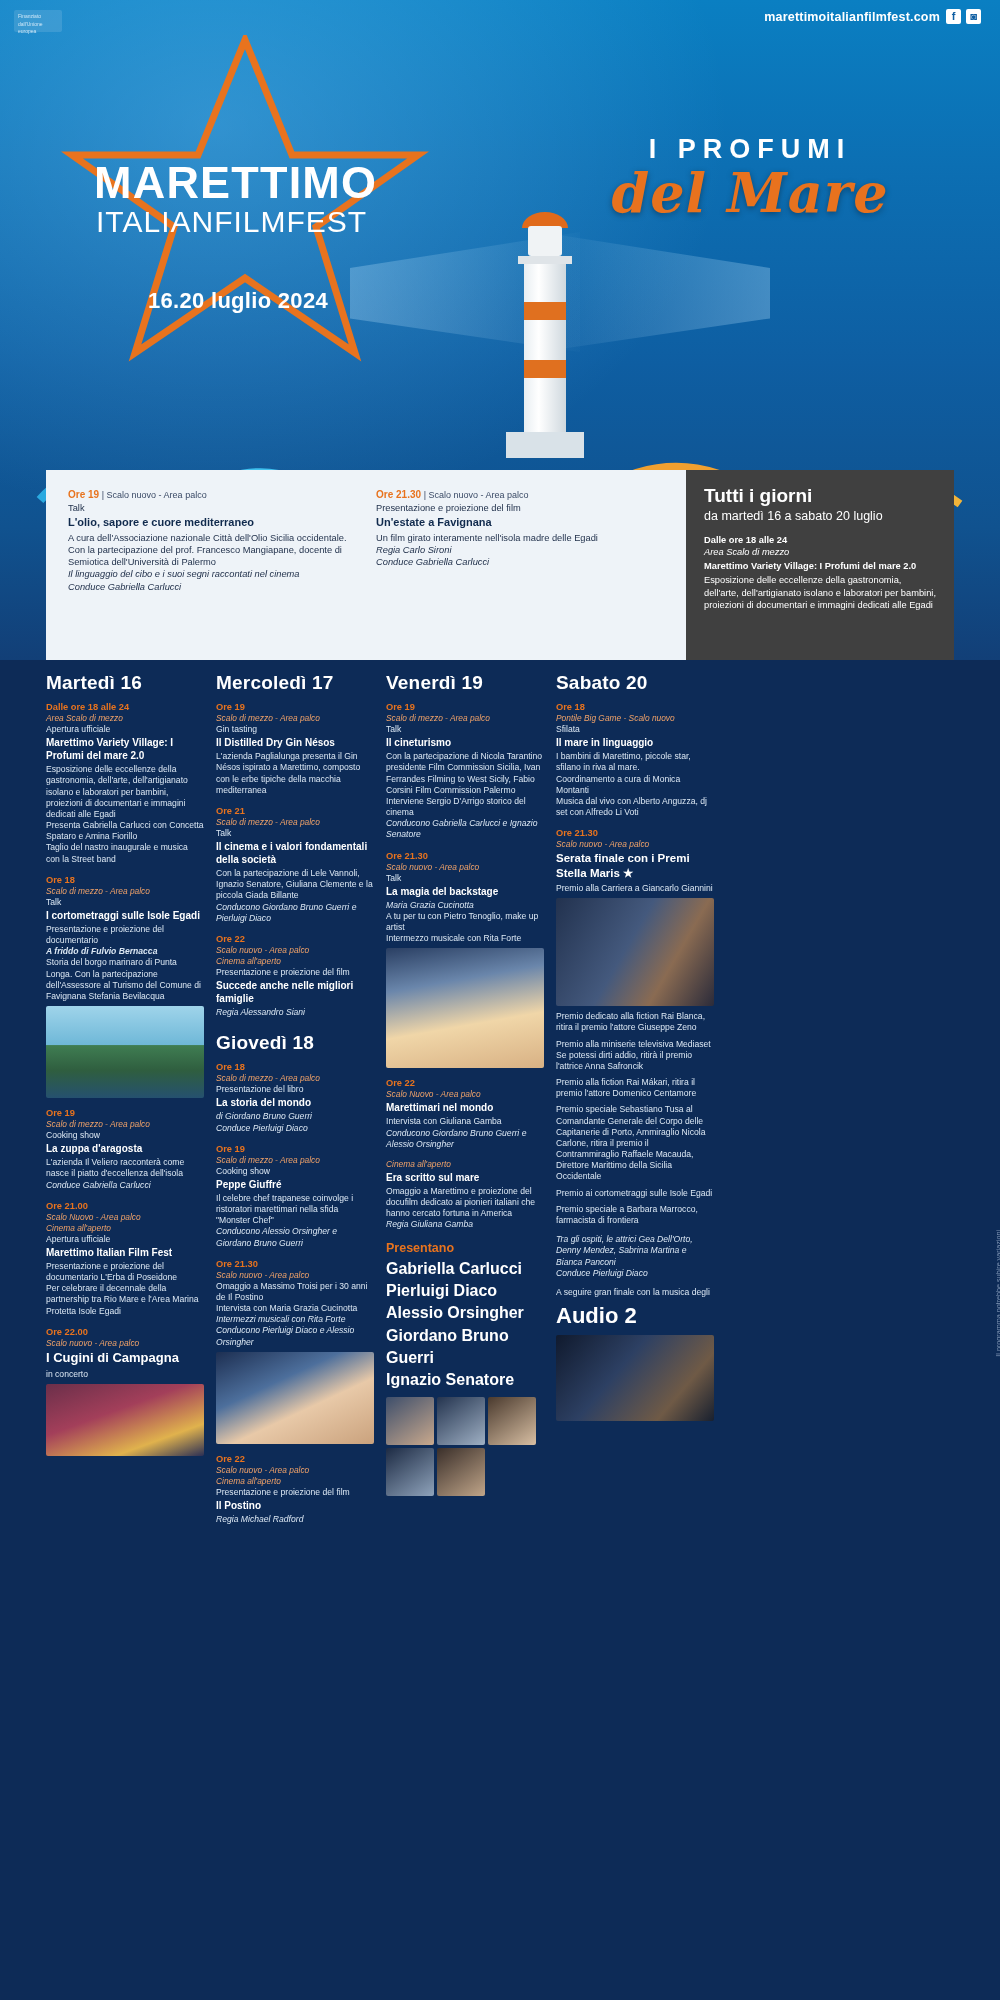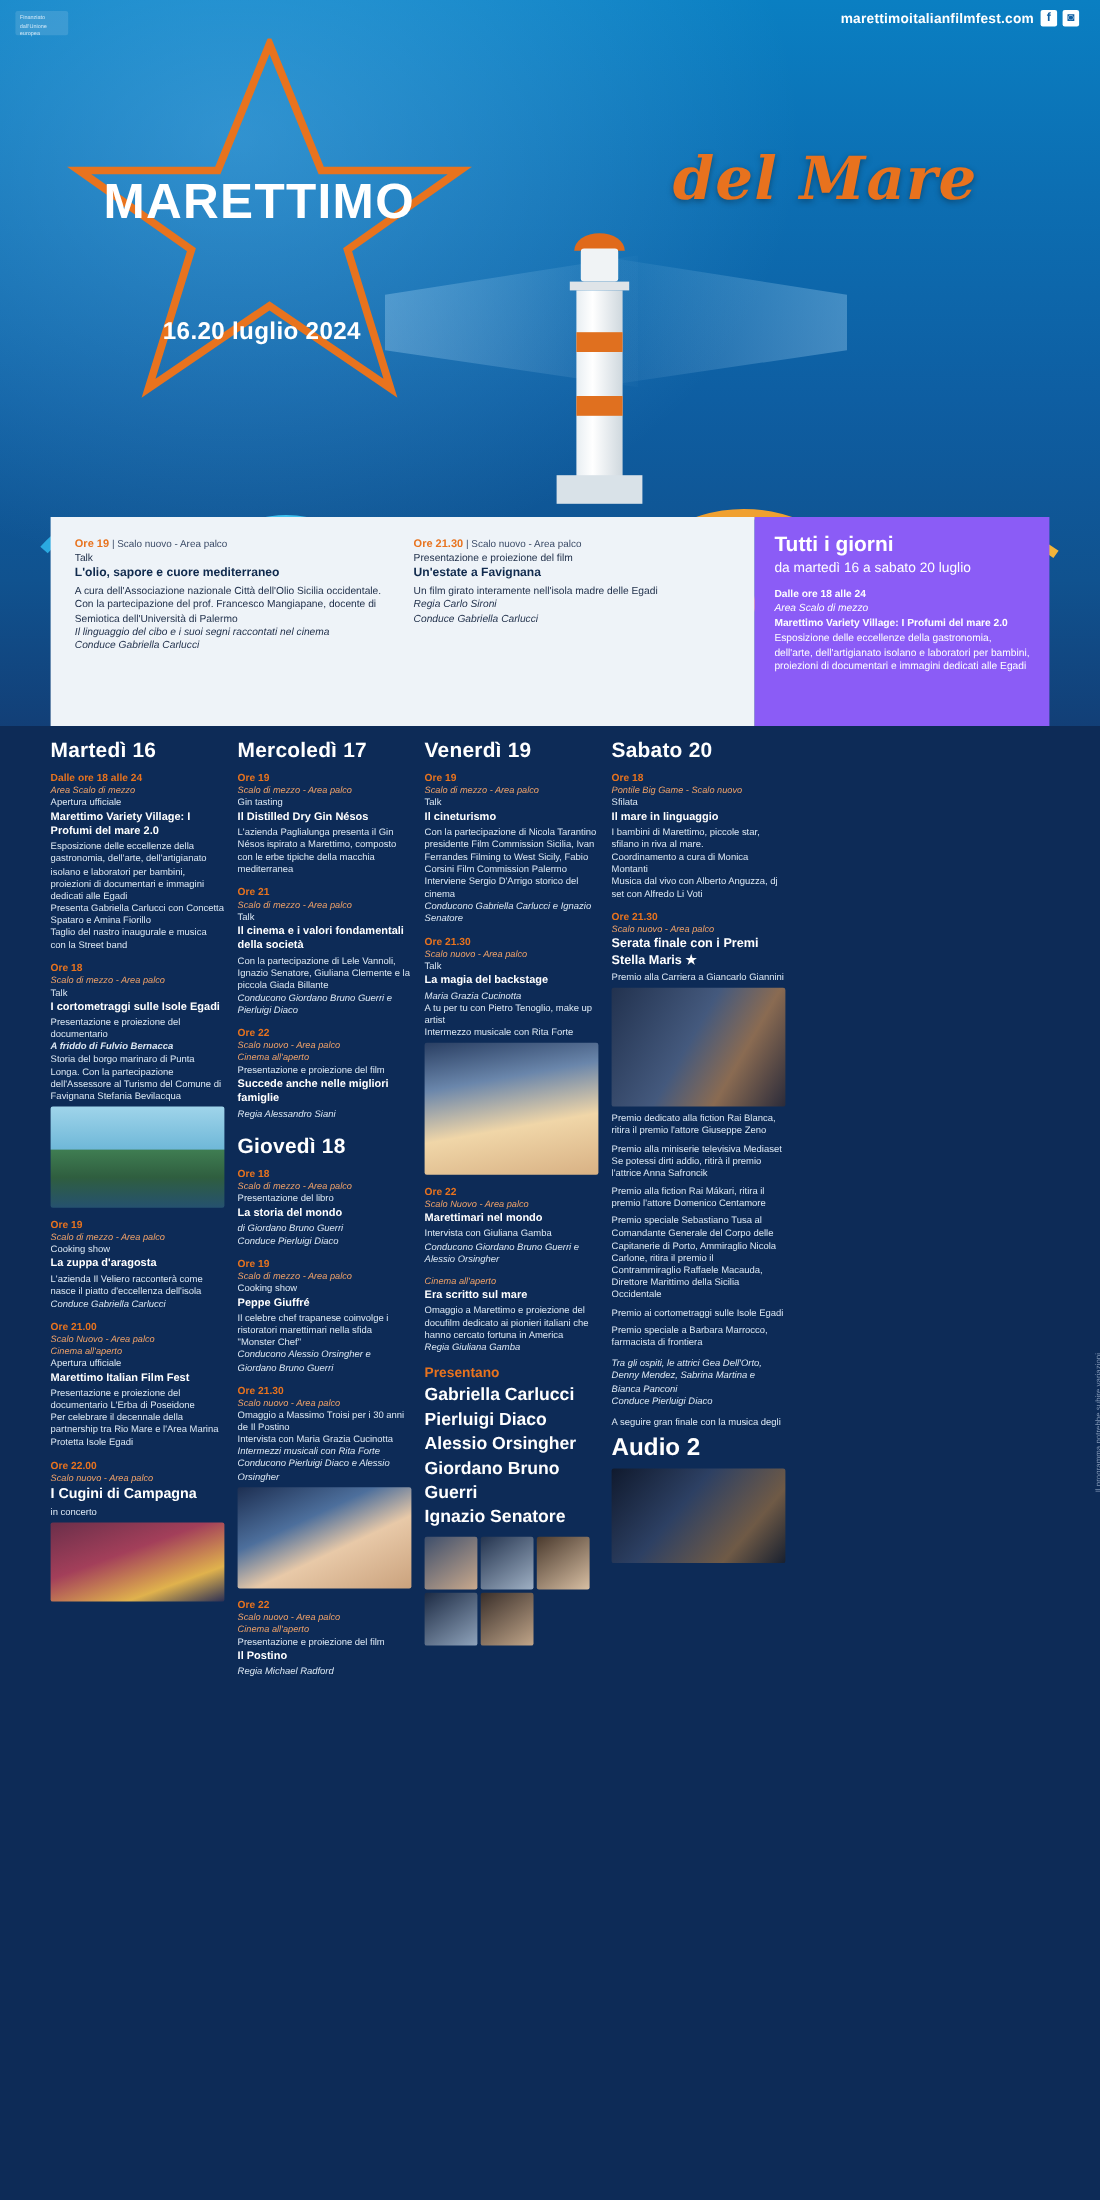--- a/index.html
+++ b/index.html
@@ -89,21 +89,21 @@
 
   
   .panel {
     position:absolute; left:46px; top:470px; width:908px; height:190px;
     display:flex;
   }
   .panel-left {
     width:640px; background:#eef3f8; color:#1a2b4a; padding:18px 20px 10px 22px;
   }
   .panel-right {
-    width:268px; background:#8b5cf6; color:#ffffff; padding:16px 18px;
+    width:268px; background:#404040; color:#ffffff; padding:16px 18px;
   }
   .panel h2 {
     margin:0 0 12px 0; font-size:20px; color:#17375e; font-weight:bold;
   }
   .cols { display:flex; gap:18px; }
   .col { width:295px; font-size:9.3px; line-height:1.32; color:#1d2d48; }
   .ora { color:#e8731e; font-weight:bold; font-size:10px; }
   .place { color:#3a4a66; font-size:9px; }
   .ev-t { font-weight:bold; font-size:11px; color:#102a4d; margin:1px 0 2px; }
   .ital { font-style:italic; }
@@ -197,23 +197,25 @@
       <div class="lh-cap"></div>
       <div class="lh-lamp"></div>
       <div class="lh-rail"></div>
       <div class="lh-body"></div>
       <div class="lh-band" style="top:92px"></div>
       <div class="lh-band" style="top:150px"></div>
       <div class="lh-base"></div>
     </div>
 
     <div class="title-main">MARETTIMO</div>
+    <div class="title-sub">ITALIANFILMFEST</div>
     <div class="dates">16.20 luglio 2024</div>
 
     <div class="profumi">
+      <div class="l1">I PROFUMI</div>
       <div class="l2">del Mare</div>
     </div>
 
     <svg class="waves" viewBox="0 0 1000 230">
       <path d="M40 70 q40 -45 85 -10 q30 24 8 44 q-22 20 -40 -6" fill="none" stroke="#2aa9e0" stroke-width="9"></path>
       <path d="M120 95 q60 -55 130 -18 q50 27 14 58" fill="none" stroke="#1f7fc0" stroke-width="9"></path>
       <path d="M200 60 q70 -40 130 10 q45 38 0 64" fill="none" stroke="#3fc1ef" stroke-width="8"></path>
       <path d="M330 110 q80 -60 170 -10 q60 35 10 68" fill="none" stroke="#1566a8" stroke-width="9"></path>
       <path d="M470 80 q90 -55 180 0 q60 38 8 70" fill="none" stroke="#e8731e" stroke-width="9"></path>
       <path d="M600 60 q80 -48 160 5 q55 38 5 66" fill="none" stroke="#f0a030" stroke-width="9"></path>

